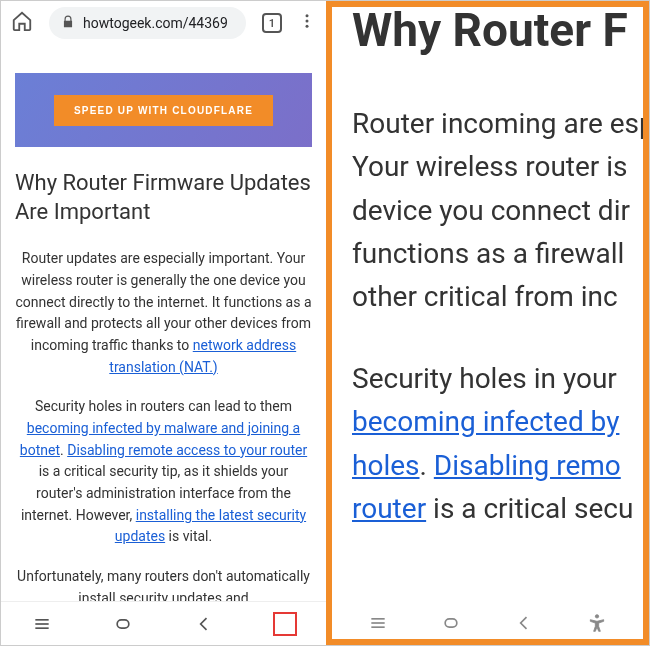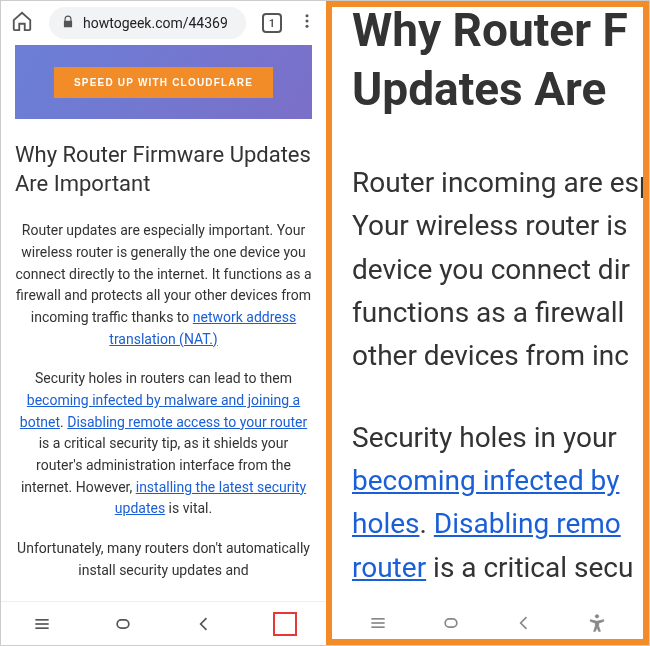--- a/index.html
+++ b/index.html
@@ -56,20 +56,21 @@
     justify-content: center;
     font-size: 11px;
     font-weight: 600;
     color: #555;
   }
   .menu-icon svg { width: 18px; height: 18px; }
   .content-area {
     padding: 0 14px;
     height: 556px;
     overflow: hidden;
+    margin-top: 28px;
   }
   .cloud-banner {
     background: linear-gradient(120deg, #6b7fd6, #7b6fc9);
     height: 74px;
     display: flex;
     align-items: center;
     justify-content: center;
     margin-bottom: 22px;
   }
   .cloud-btn {
@@ -238,28 +239,27 @@
             <path d="M4 8l8 2 8-2v2l-6 2v4l2 6h-2l-2-5-2 5H8l2-6v-4L4 10V8z"></path>
           </svg>
       </span>
     </div>
   </div>
 
   <div class="right-panel">
     <div class="zoom-content">
       <h2 class="zoom-title">
         <span>Why Router F</span><br>
-        <span>Updates Are</span>
       </h2>
       <p class="zoom-para">
         <span>Router incoming are esp</span><br>
         <span>Your wireless router is</span><br>
         <span>device you connect dir</span><br>
         <span>functions as a firewall</span><br>
-        <span>other devices from inc</span><br>
+        <span>other critical from inc</span><br>
       </p>
       <p class="zoom-para">
         <span>Security holes in your</span><br>
         <a href="#" class="link">becoming infected by </a><br>
         <a href="#" class="link">holes</a><span>. </span><a href="#" class="link">Disabling remo</a><br>
         <a href="#" class="link">router</a><span> is a critical secu</span>
       </p>
     </div>
     <div class="zoom-nav">
       <span class="nav-btn">

